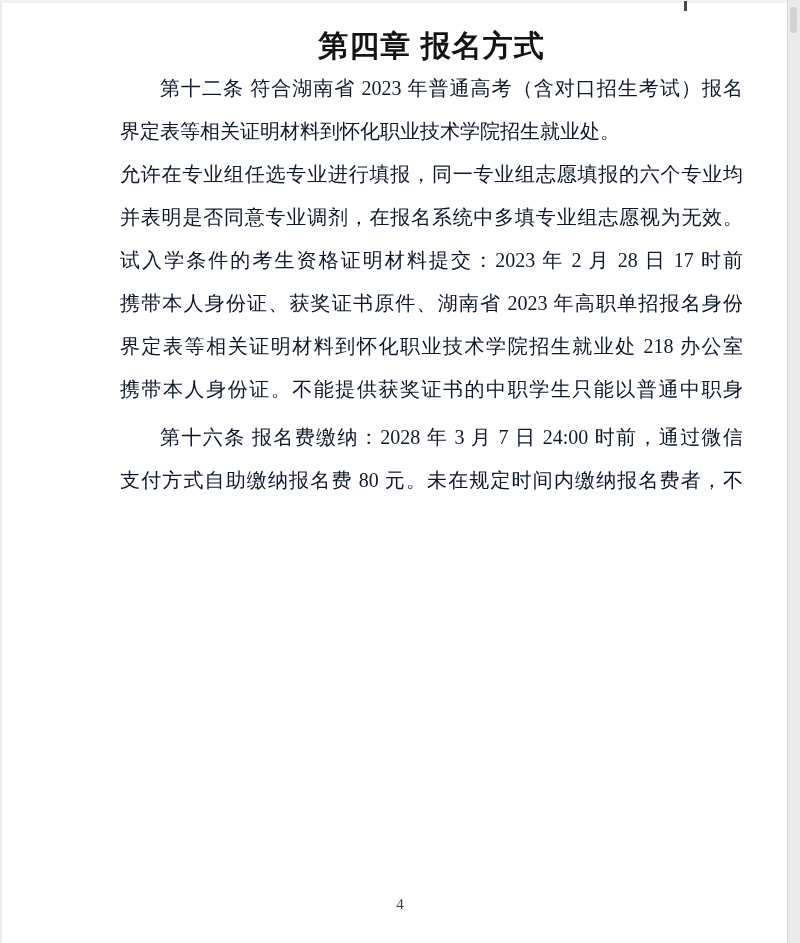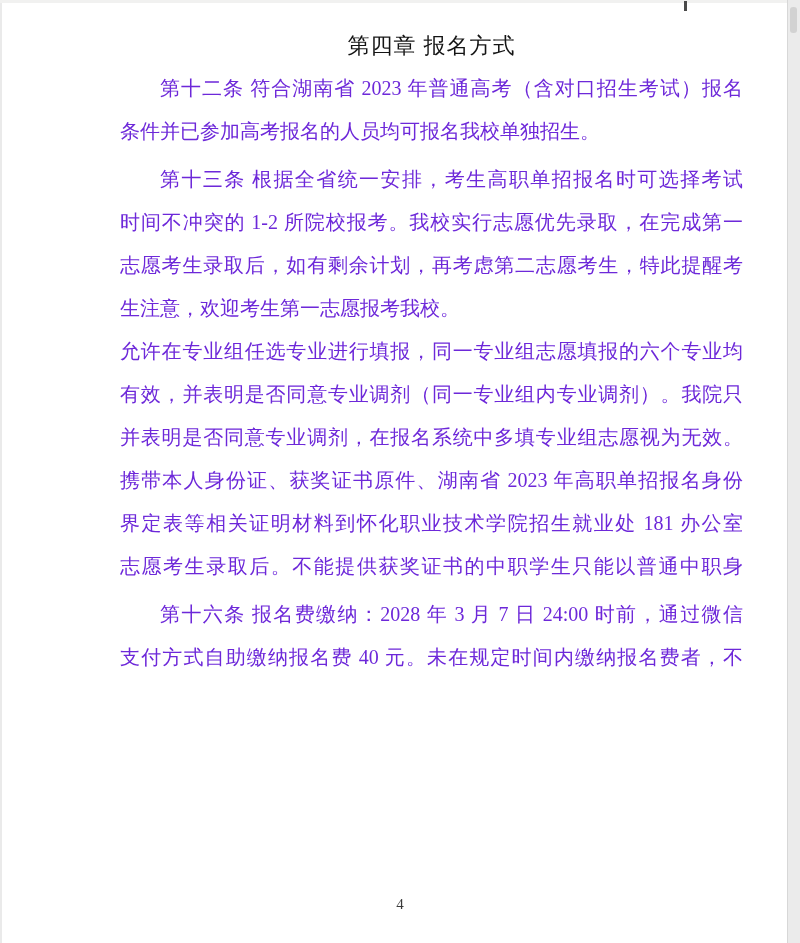--- a/index.html
+++ b/index.html
@@ -41,33 +41,33 @@
   }
   .content {
     position: absolute; left: 120px; top: 24px;
     width: 623px;
   }
   .doc-title {
     margin: 0;
     height: 43px;
     line-height: 43px;
     text-align: center;
-    font-size: 22px;
-    font-weight: normal;
+    font-size: 30px;
+    font-weight: bold;
     letter-spacing: 1px;
     color: #141414;
     font-family: "Liberation Sans", "DejaVu Sans", sans-serif;
   }
   .para { margin: 0; }
   .para.gap { margin-top: 5px; }
   .line {
     height: 43px;
     line-height: 43px;
     font-size: 20px;
-    color: #6d28d9;
+    color: #0f172a;
     text-align: justify;
     text-align-last: justify;
     text-justify: inter-character;
     overflow: hidden;
     white-space: nowrap;
   }
   .line.first { text-indent: 2em; }
   .line.short { text-align-last: left; }
   .page-number {
     position: absolute; left: 0; top: 893px;
@@ -91,44 +91,38 @@
   <div class="scroll-strip">
     <div class="scroll-thumb"></div>
   </div>
 
   <div class="content">
 
     <h1 class="doc-title">第四章 报名方式</h1>
 
     <div class="para">
       <div class="line first">第十二条 符合湖南省 2023 年普通高考（含对口招生考试）报名</div>
-      <div class="line short">条件并已参加高考报名的人员均可报名我校单独招生。</div>
+      <div class="line short">界定表等相关证明材料到怀化职业技术学院招生就业处。</div>
     </div>
 
-    <div class="para gap">
-      <div class="line first">第十三条 根据全省统一安排，考生高职单招报名时可选择考试</div>
-      <div class="line">时间不冲突的 1-2 所院校报考。我校实行志愿优先录取，在完成第一</div>
-      <div class="line">志愿考生录取后，如有剩余计划，再考虑第二志愿考生，特此提醒考</div>
-      <div class="line short">生注意，欢迎考生第一志愿报考我校。</div>
-    </div>
 
     <div class="para">
       <div class="line">允许在专业组任选专业进行填报，同一专业组志愿填报的六个专业均</div>
-      <div class="line">有效，并表明是否同意专业调剂（同一专业组内专业调剂）。我院只</div>
       <div class="line">并表明是否同意专业调剂，在报名系统中多填专业组志愿视为无效。</div>
     </div>
 
     <div class="para">
+      <div class="line">试入学条件的考生资格证明材料提交：2023 年 2 月 28 日 17 时前</div>
       <div class="line">携带本人身份证、获奖证书原件、湖南省 2023 年高职单招报名身份</div>
-      <div class="line">界定表等相关证明材料到怀化职业技术学院招生就业处 181 办公室</div>
-      <div class="line">志愿考生录取后。不能提供获奖证书的中职学生只能以普通中职身</div>
+      <div class="line">界定表等相关证明材料到怀化职业技术学院招生就业处 218 办公室</div>
+      <div class="line">携带本人身份证。不能提供获奖证书的中职学生只能以普通中职身</div>
     </div>
 
     <div class="para gap">
       <div class="line first">第十六条 报名费缴纳：2028 年 3 月 7 日 24:00 时前，通过微信</div>
-      <div class="line">支付方式自助缴纳报名费 40 元。未在规定时间内缴纳报名费者，不</div>
+      <div class="line">支付方式自助缴纳报名费 80 元。未在规定时间内缴纳报名费者，不</div>
     </div>
 
   </div>
 
   <div class="page-number">4</div>
 
 </div>
 
 </body></html>

